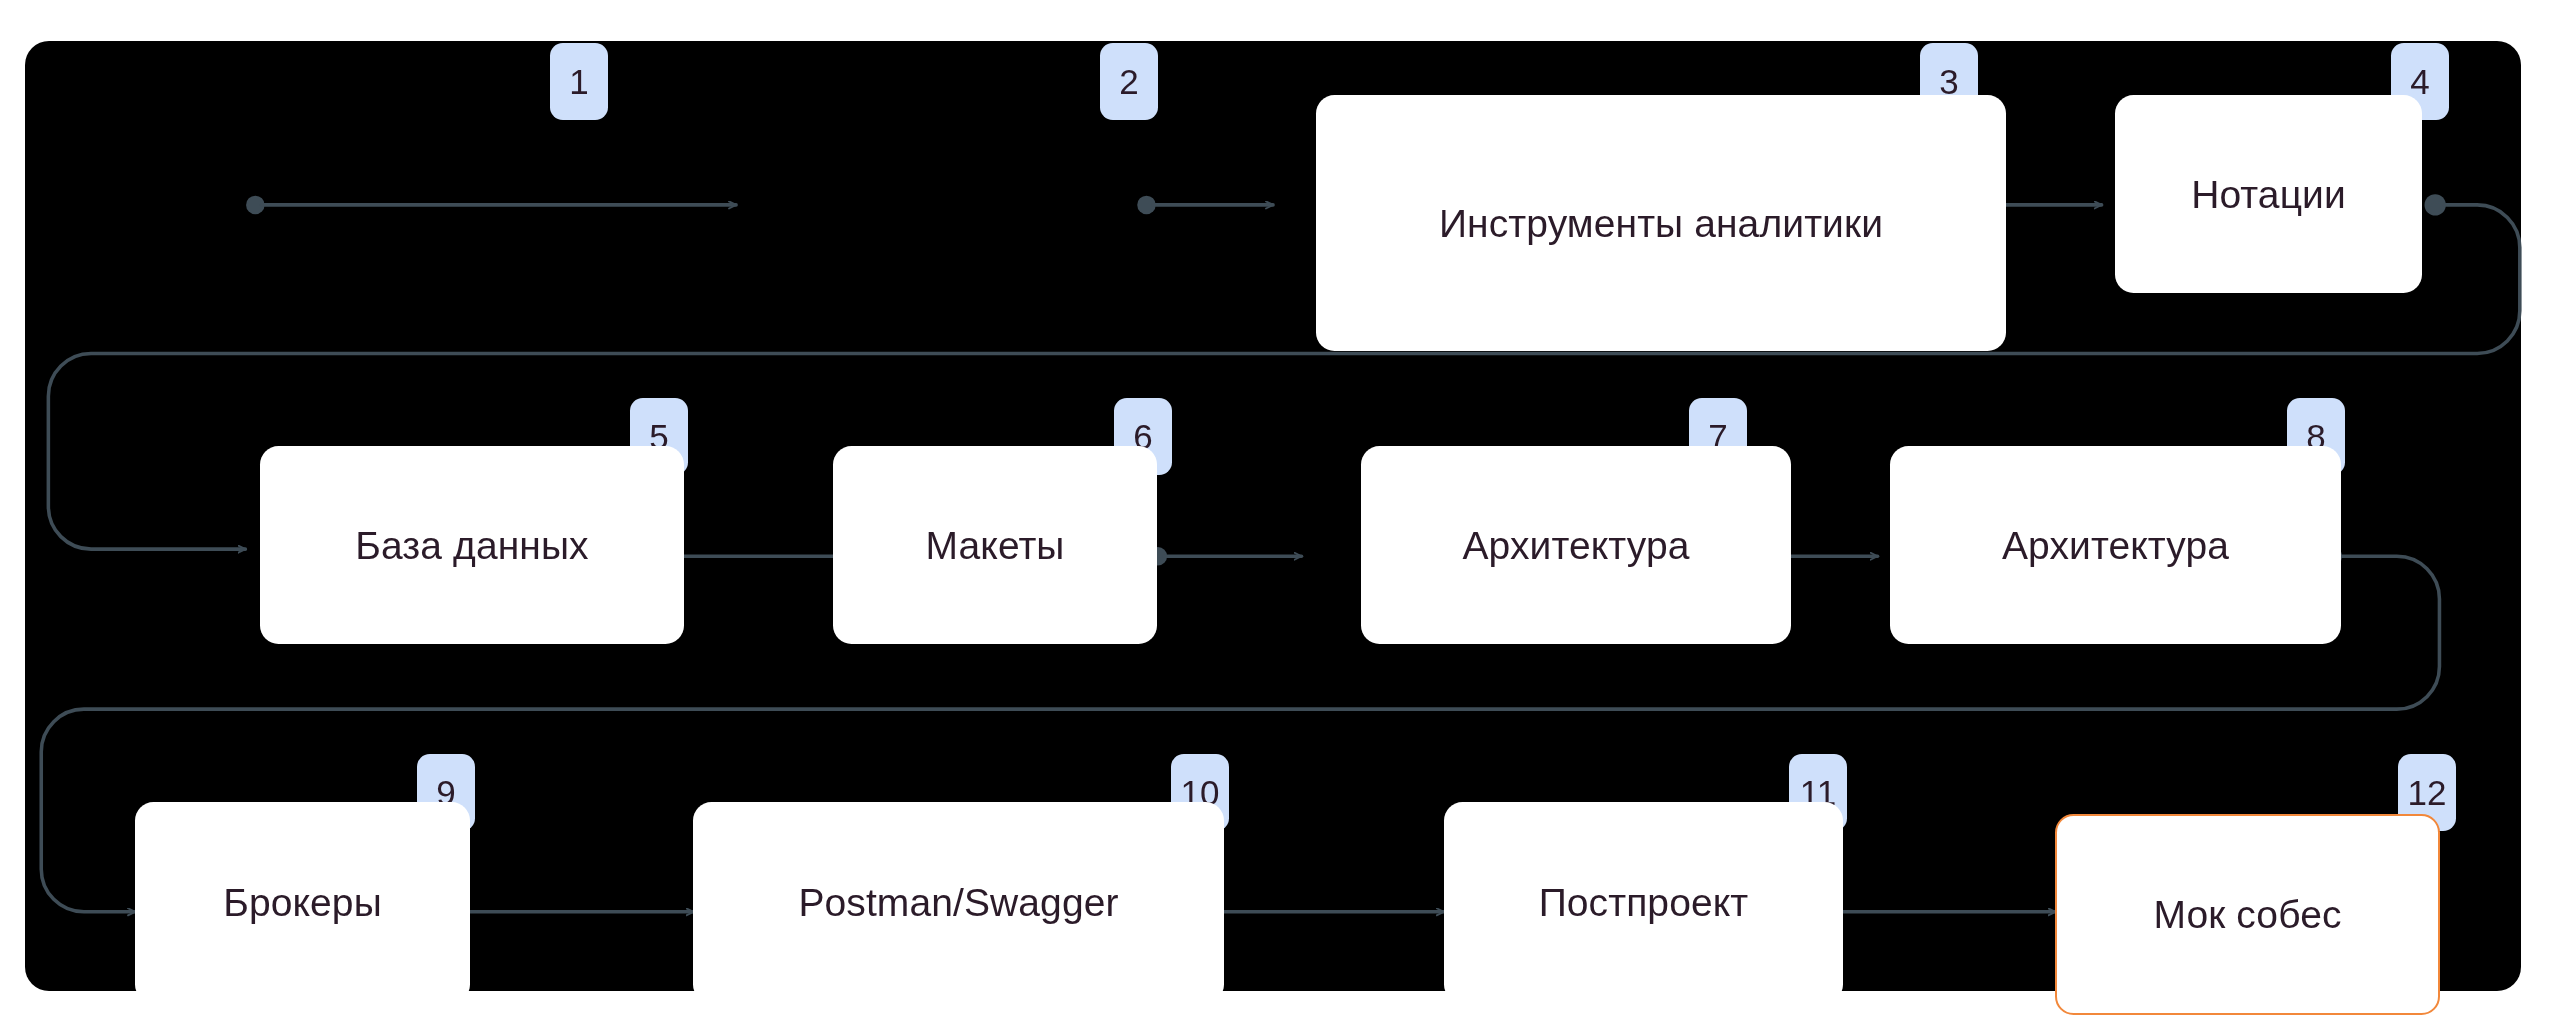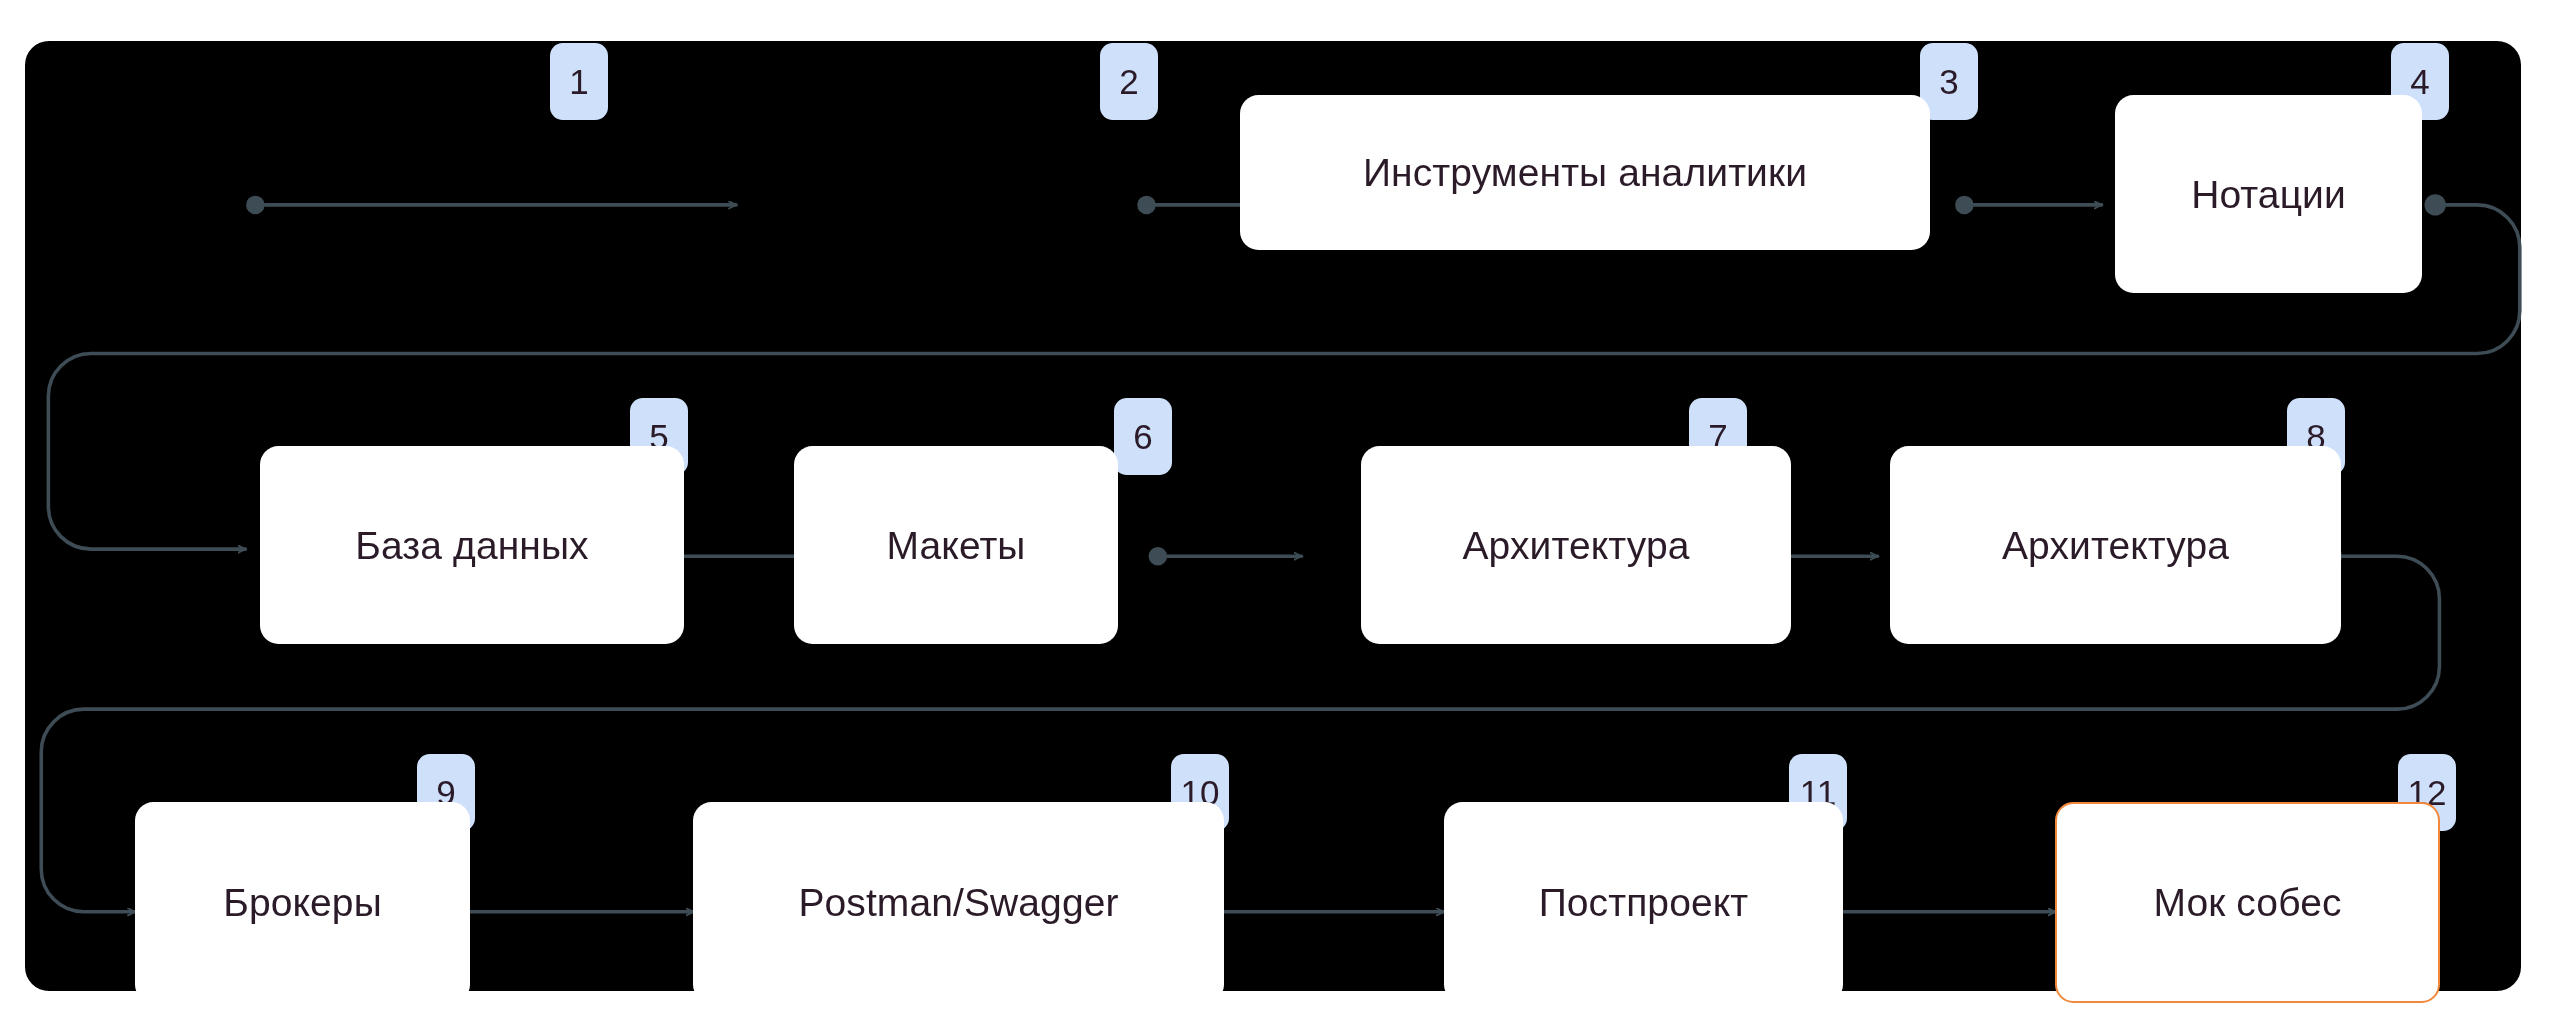--- a/index.html
+++ b/index.html
@@ -31,20 +31,21 @@
   .card .lbl{
     color:#2b1b29;
     font-size:39px;
     font-weight:400;
     letter-spacing:0.1px;
     white-space:nowrap;
     line-height:1;
   }
   .card.accent{
     border:2.8px solid #f2883b;
+    margin-top:12px;
   }
 
   
   .badge{
     position:absolute;
     width:58px;height:77px;
     background:#cfe0fb;
     border-radius:12.8px;
     display:flex;align-items:center;justify-content:center;
     z-index:3;
@@ -141,31 +142,31 @@
   <div class="badge" style="left:1171px;top:754px;">
       <span>10</span>
     </div>
   <div class="badge" style="left:1789px;top:754px;">
       <span>11</span>
     </div>
   <div class="badge" style="left:2398px;top:754px;">
       <span>12</span>
     </div>
 
-  <div class="card" style="left:1240px;top:95px;width:690px;height:155px;">
+  <div class="card" style="left:1316px;top:95px;width:690px;height:256px;">
     <span class="lbl">Инструменты аналитики</span>
   </div>
   <div class="card" style="left:2115px;top:95px;width:307px;height:198px;">
     <span class="lbl">Нотации</span>
   </div>
 
   <div class="card" style="left:260px;top:446px;width:424px;height:198px;">
     <span class="lbl">База данных</span>
   </div>
-  <div class="card" style="left:794px;top:446px;width:324px;height:198px;">
+  <div class="card" style="left:833px;top:446px;width:324px;height:198px;">
     <span class="lbl">Макеты</span>
   </div>
   <div class="card" style="left:1313px;top:446px;width:430px;height:198px;margin-left:48px;">
     <span class="lbl">Архитектура</span>
   </div>
   <div class="card" style="left:1890px;top:446px;width:451px;height:198px;">
     <span class="lbl">Архитектура</span>
   </div>
 
   <div class="card" style="left:135px;top:802px;width:335px;height:201px;">

